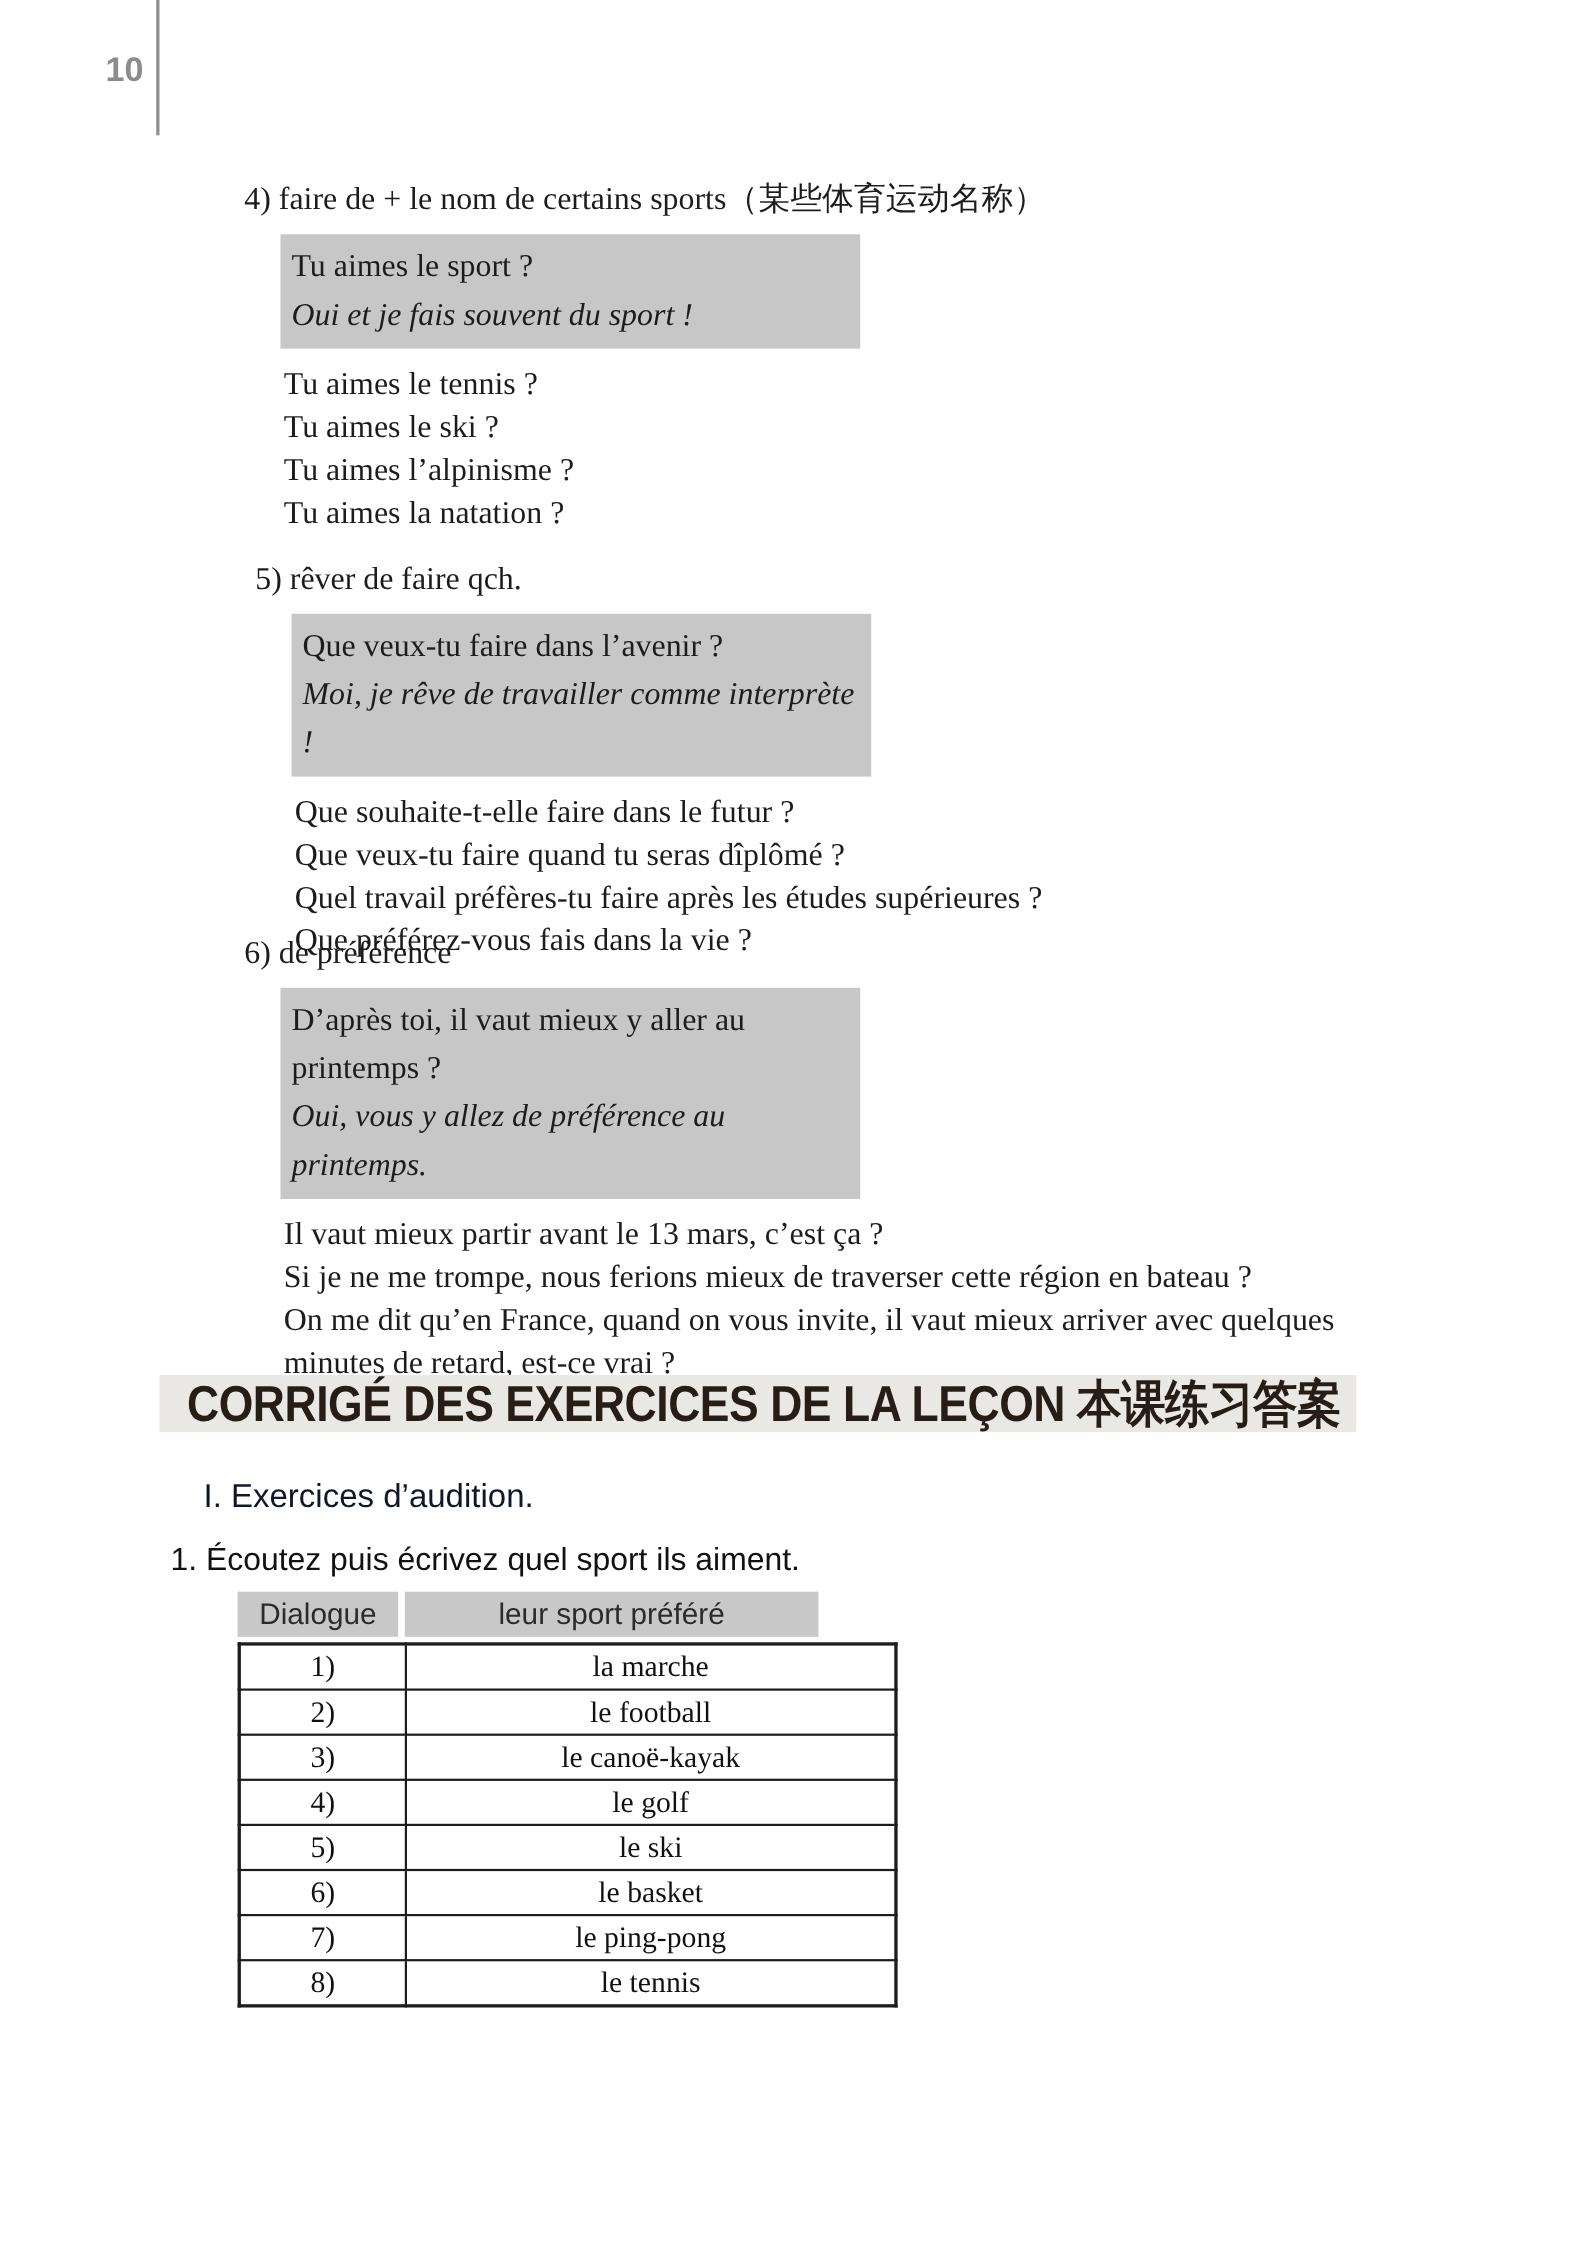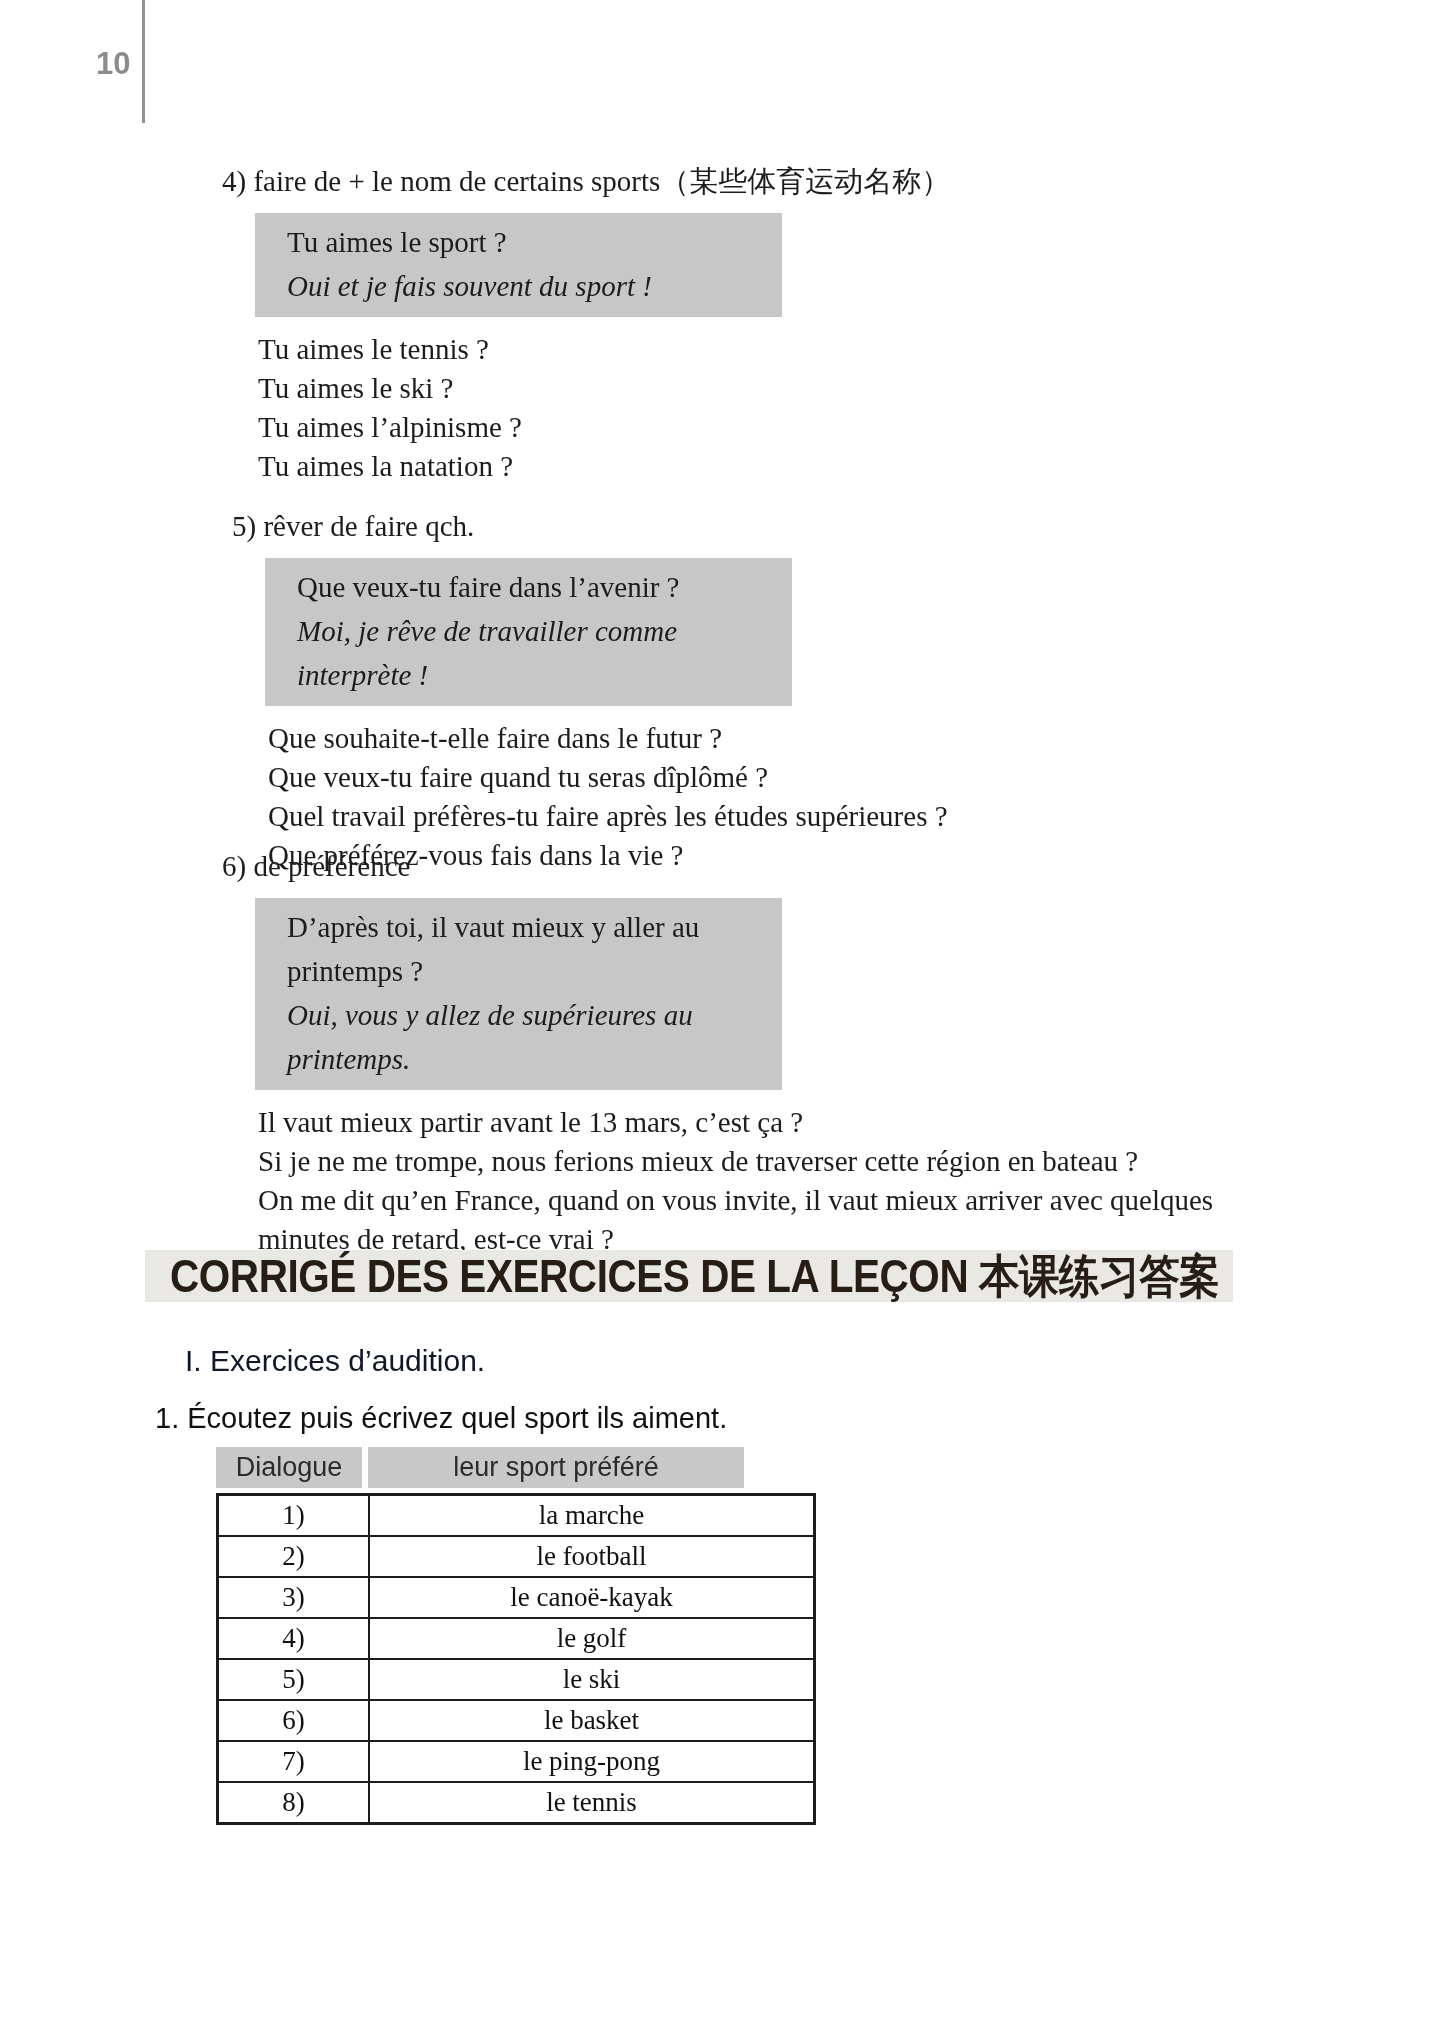--- a/index.html
+++ b/index.html
@@ -17,21 +17,21 @@
   .page-rule {
     position:absolute; left:142px; top:0; width:3px; height:123px;
     background:#909090;
   }
 
   
   .gram { position:absolute; left:222px; width:1080px; }
   .gram-title { font-size:29px; line-height:36px; color:#1c1c1c; }
   .example-box {
     margin:14px 0 0 33px; width:527px; box-sizing:border-box;
-    background:#c7c7c7; padding:7px 10px 9px 32px;
+    background:#c7c7c7; padding:7px 10px 9px 10px;
   }
   .example-box .q { font-size:29px; line-height:44px; }
   .example-box .a { font-size:29px; line-height:44px; font-style:italic; }
   .q-lines { margin:13px 0 0 36px; width:1035px; }
   .q-lines .q-line { font-size:29px; line-height:39px; }
 
   
   .answers-band {
     position:absolute; left:145px; top:1250px; width:1088px; height:52px;
     background:#eae8e5; overflow:visible;
@@ -112,21 +112,21 @@
       <div class="q-line">Que veux-tu faire quand tu seras dîplômé ?</div>
       <div class="q-line">Quel travail préfères-tu faire après les études supérieures ?</div>
       <div class="q-line">Que préférez-vous fais dans la vie ?</div>
     </div>
   </section>
 
   <section class="gram" style="top:848px;">
     <div class="gram-title"><span>6)</span> <span>de préférence</span></div>
     <div class="example-box">
       <div class="q">D’après toi, il vaut mieux y aller au printemps ?</div>
-      <div class="a">Oui, vous y allez de supérieures au printemps.</div>
+      <div class="a">Oui, vous y allez de préférence au printemps.</div>
     </div>
     <div class="q-lines">
       <div class="q-line">Il vaut mieux partir avant le 13 mars, c’est ça ?</div>
       <div class="q-line">Si je ne me trompe, nous ferions mieux de traverser cette région en bateau ?</div>
       <div class="q-line">On me dit qu’en France, quand on vous invite, il vaut mieux arriver avec quelques minutes de retard, est-ce vrai ?</div>
     </div>
   </section>
 
   <div class="answers-band">
     <div class="answers-title">CORRIGÉ DES EXERCICES DE LA LEÇON 本课练习答案</div>

